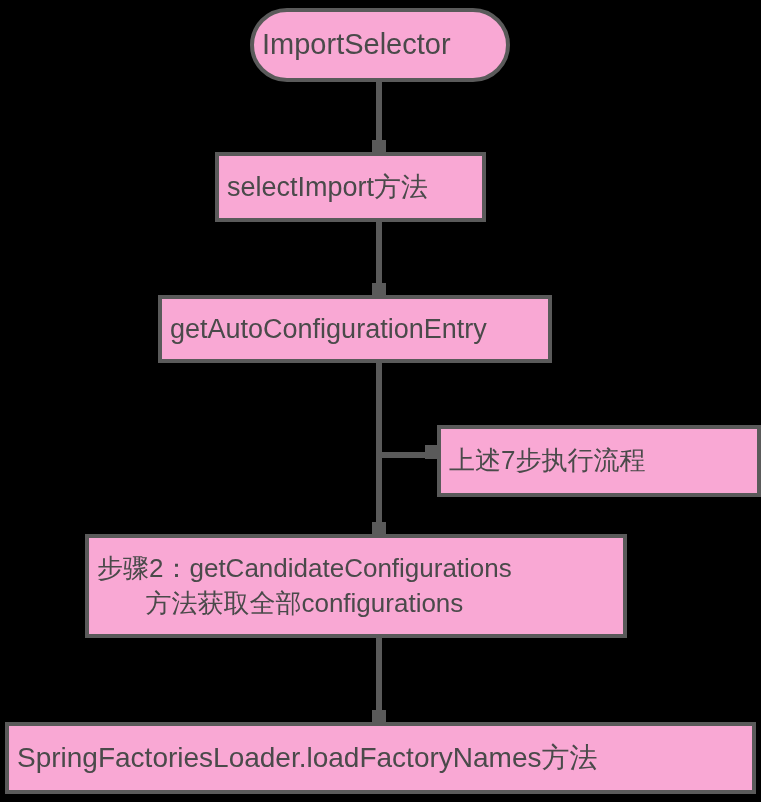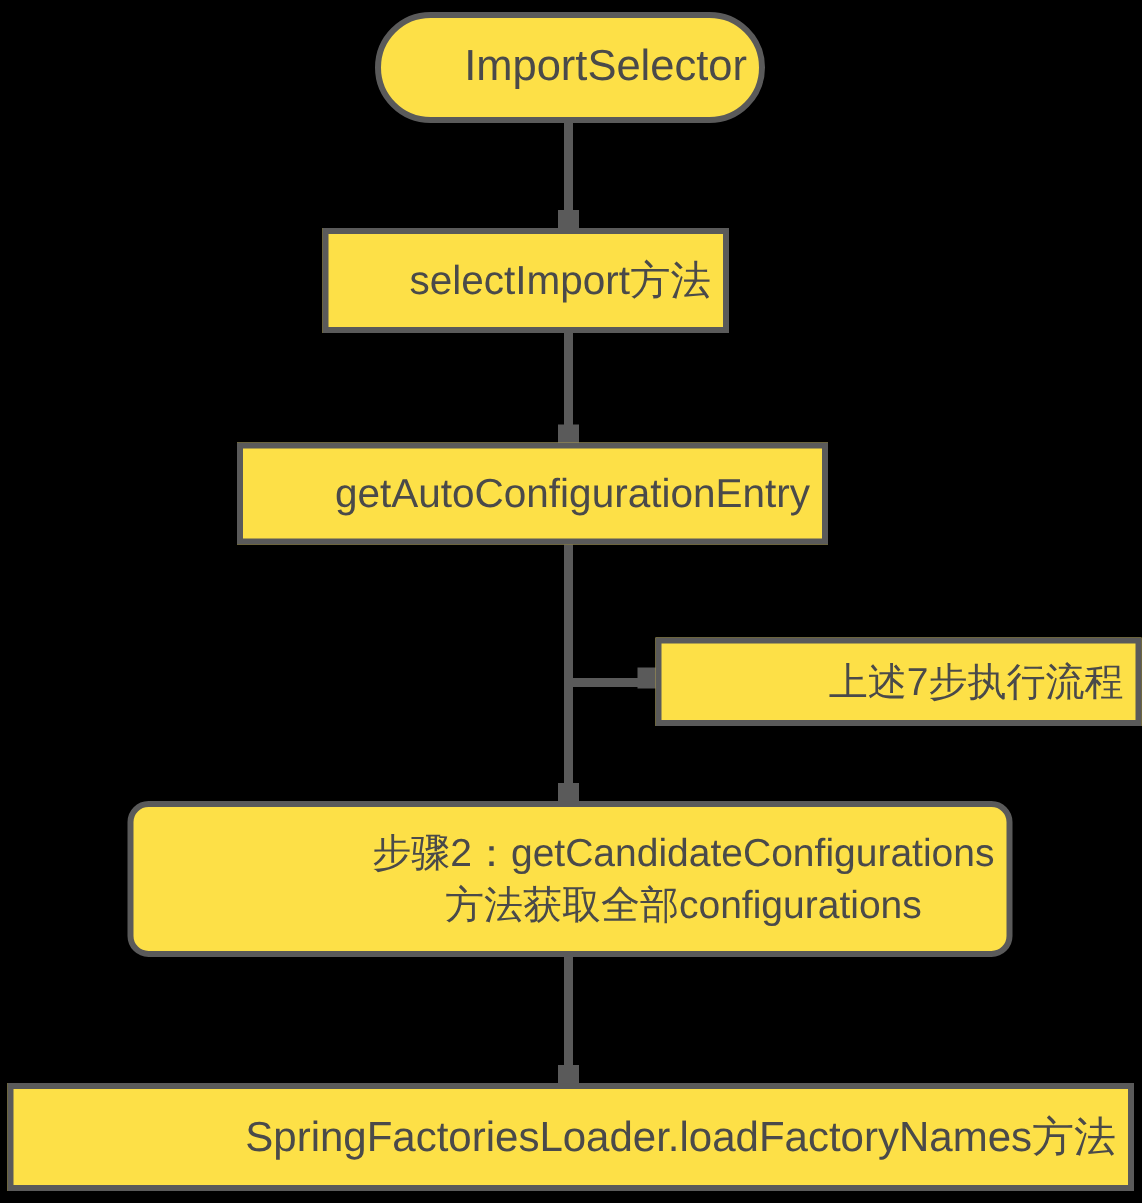--- a/index.html
+++ b/index.html
@@ -19,26 +19,26 @@
     position: absolute;
     left: 0;
     top: 0;
     width: 761px;
     height: 802px;
   }
 
   .node {
     position: absolute;
     box-sizing: border-box;
-    background: #fde047;
+    background: #f9a8d4;
     border: 4px solid #5a5a5a;
     color: #4a4a4a;
     display: flex;
     align-items: center;
-    justify-content: flex-end;
+    justify-content: flex-start;
     text-align: center;
     line-height: 1.35;
     z-index: 3;
   }
 
   .node-text {
     display: block;
     white-space: pre-line;
     padding: 0 8px;
   }
@@ -66,31 +66,30 @@
     top: 295px;
     width: 394px;
     height: 68px;
     font-size: 27px;
   }
 
   #node-seven-steps {
     left: 437px;
     top: 425px;
     width: 324px;
-    height: 59px;
+    height: 72px;
     font-size: 26px;
   }
 
   #node-step2 {
     left: 85px;
     top: 534px;
-    width: 590px;
+    width: 542px;
     height: 104px;
     font-size: 26px;
-    border-radius: 14px;
   }
 
   #node-spring-factories {
     left: 5px;
     top: 722px;
     width: 751px;
     height: 72px;
     font-size: 28px;
   }
 

